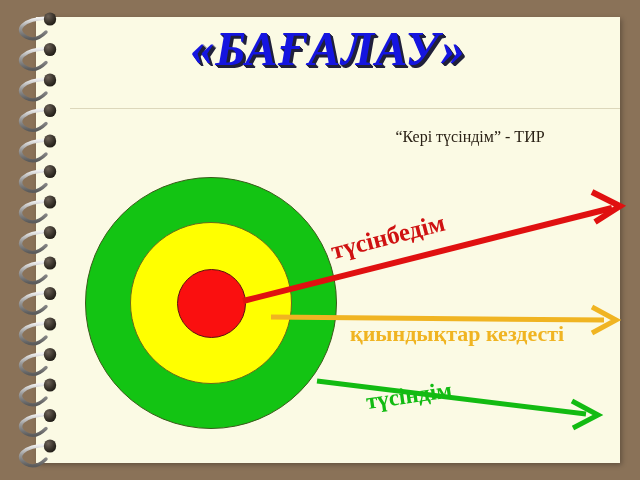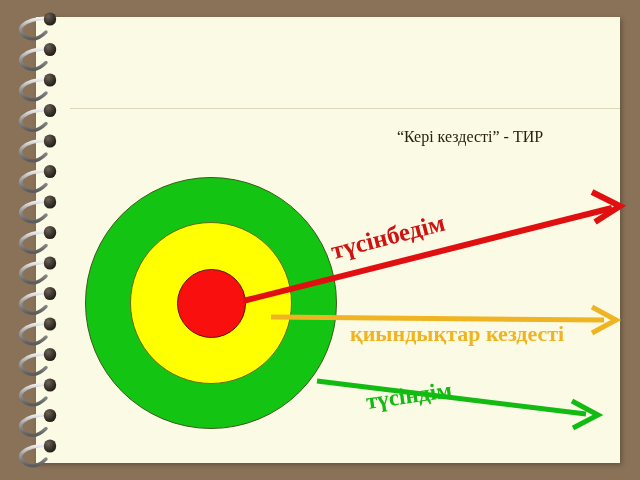--- a/index.html
+++ b/index.html
@@ -134,22 +134,23 @@
 </style>
 </head>
 <body>
 
 <div id="slide">
 
   <div id="paper"></div>
 
   <div id="divider"></div>
 
-
-  <div id="subtitle">“Кері кездесті” - ТИР</div>
+  <div id="title">«БАҒАЛАУ»</div>
+
+  <div id="subtitle">“Кері түсіндім” - ТИР</div>
 
   <div class="ring" id="ring-green"></div>
   <div class="ring" id="ring-yellow"></div>
   <div class="ring" id="ring-red"></div>
 
   <svg id="arrows" viewBox="0 0 640 480">
 
     <g>
       <line x1="243" y1="301" x2="612" y2="208" stroke="#e01010" stroke-width="6" stroke-linecap="butt"></line>
       <polyline points="592,192 620,206 595,222" fill="none" stroke="#e01010" stroke-width="6" stroke-linecap="butt" stroke-linejoin="miter"></polyline>

